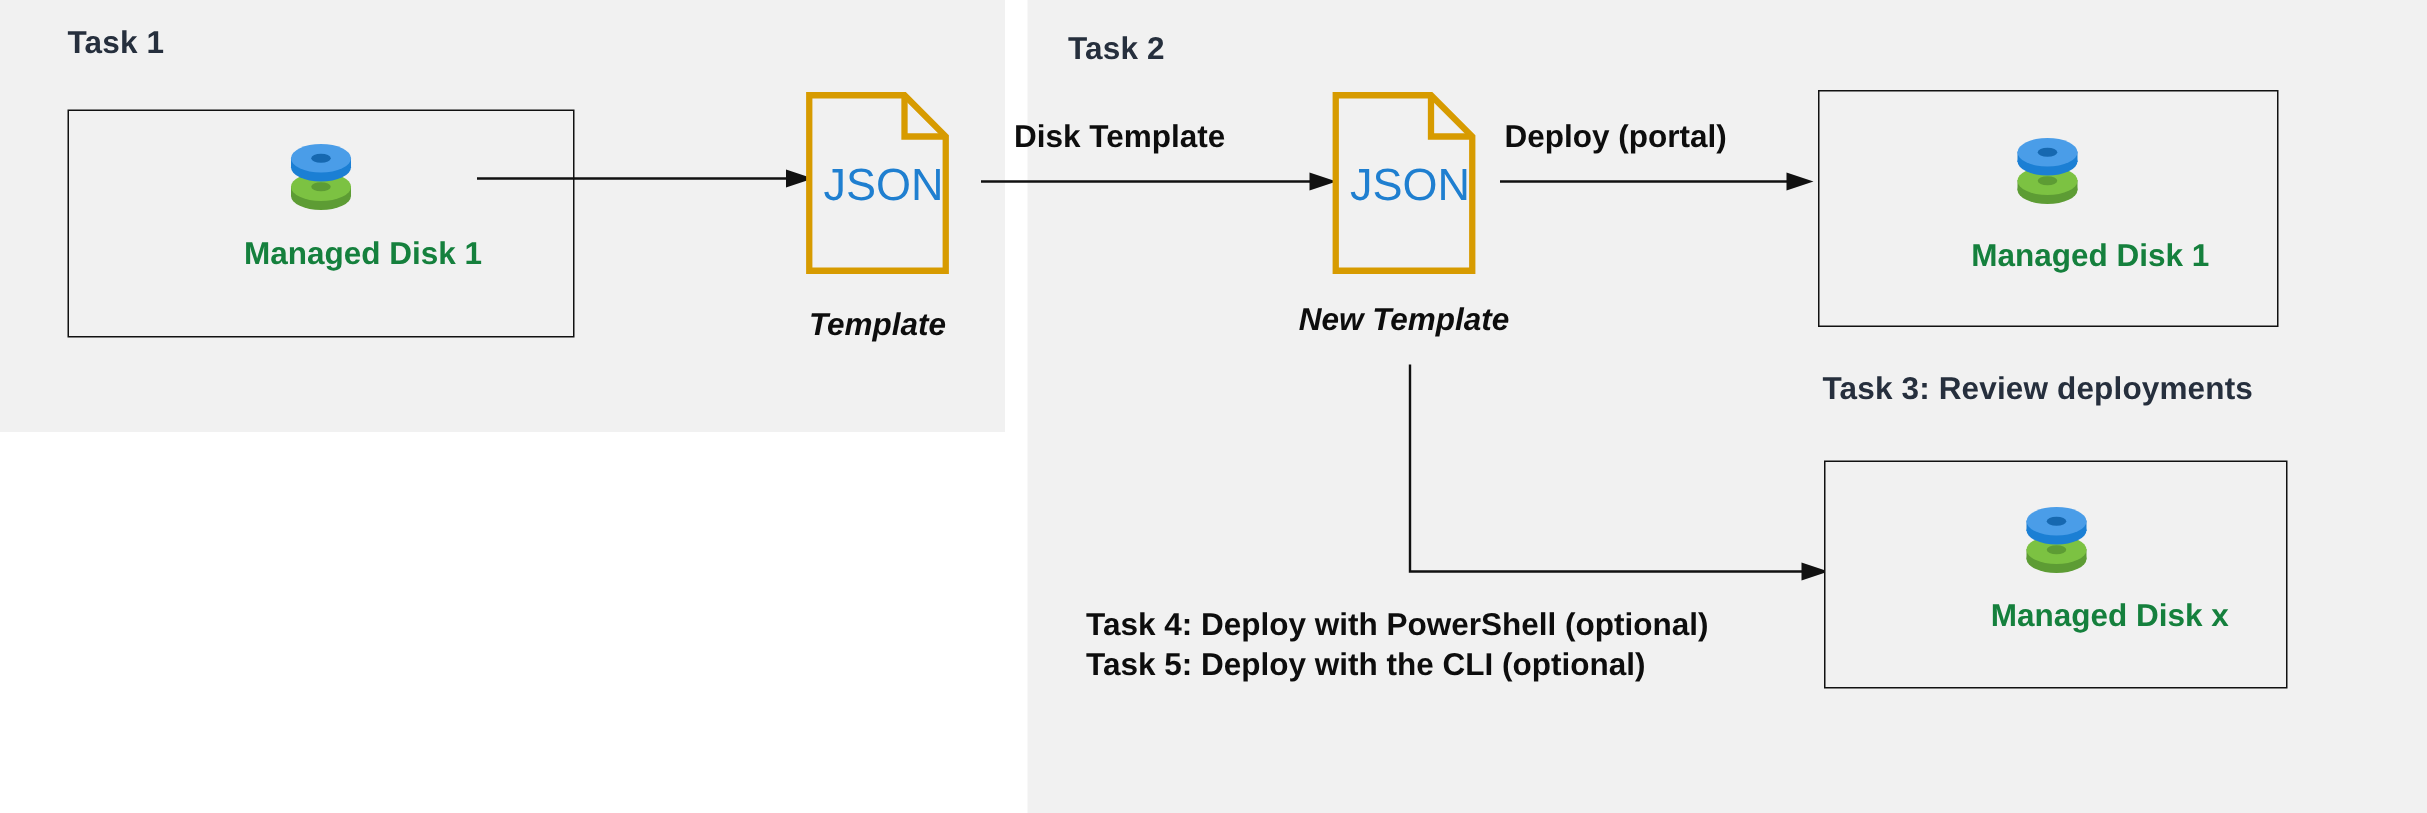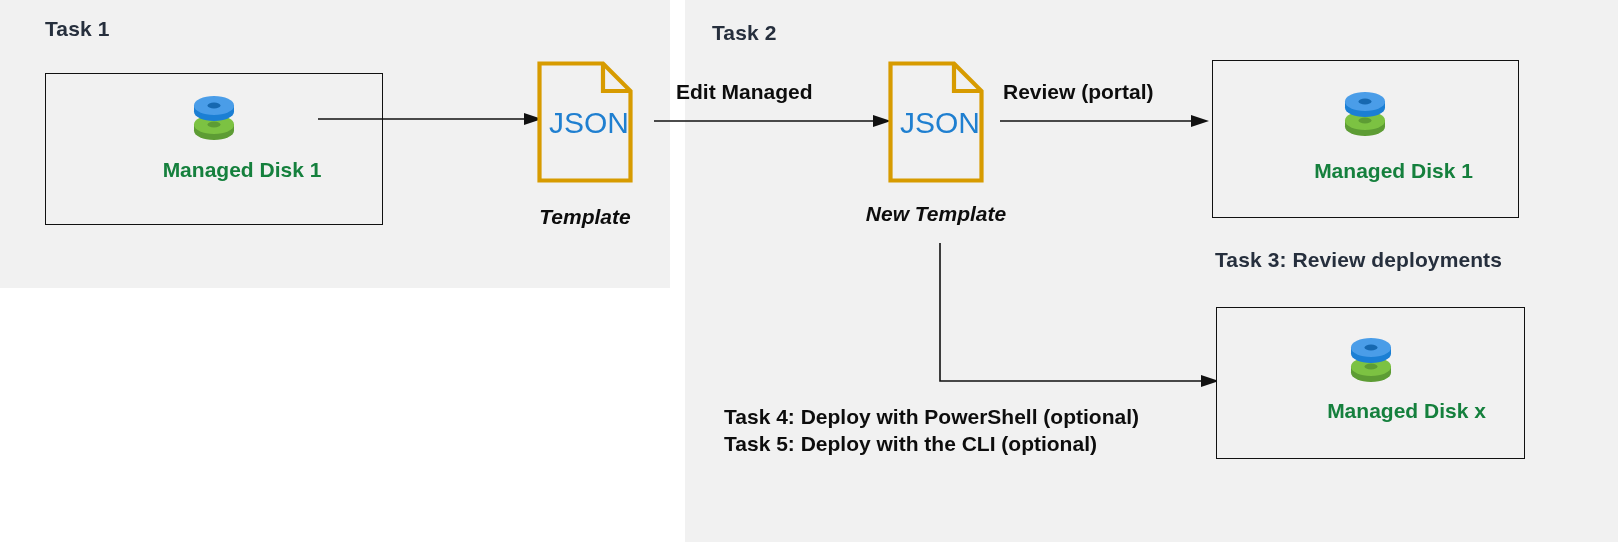--- a/index.html
+++ b/index.html
@@ -136,37 +136,37 @@
     <svg width="96" height="122" viewBox="0 0 96 122" xmlns="http://www.w3.org/2000/svg">
       <path d="M2.5,2.5 H66 L93.5,30 V119.5 H2.5 Z" fill="#f1f1f1" stroke="#d79b00" stroke-width="4.2" stroke-linejoin="miter"></path>
       <path d="M66,2.5 V30 H93.5" fill="none" stroke="#d79b00" stroke-width="4.2" stroke-linejoin="miter"></path>
       <text x="12" y="72" font-family="Liberation Sans, sans-serif" font-size="30" fill="#1f7fd0">JSON</text>
     </svg>
   </div>
   <div class="json-label" style="left:485px; top:205px; width:200px;">Template</div>
 
   <div class="task-label" id="task2-label">Task 2</div>
 
-  <div class="edge-label" style="left:676px; top:80px;">Edit Managed</div>
+  <div class="edge-label" style="left:676px; top:80px;">Disk Template</div>
 
   <svg class="connector" style="left:654px; top:107px; width:238px; height:28px;" viewBox="0 0 238 28">
     <line x1="0" y1="14" x2="221" y2="14" stroke="#111111" stroke-width="1.6"></line>
     <polygon points="219,8 237,14 219,20" fill="#111111"></polygon>
   </svg>
 
   <div class="json-doc" style="left:888px; top:61px;">
     <svg width="96" height="122" viewBox="0 0 96 122" xmlns="http://www.w3.org/2000/svg">
       <path d="M2.5,2.5 H66 L93.5,30 V119.5 H2.5 Z" fill="#f1f1f1" stroke="#d79b00" stroke-width="4.2" stroke-linejoin="miter"></path>
       <path d="M66,2.5 V30 H93.5" fill="none" stroke="#d79b00" stroke-width="4.2" stroke-linejoin="miter"></path>
       <text x="12" y="72" font-family="Liberation Sans, sans-serif" font-size="30" fill="#1f7fd0">JSON</text>
     </svg>
   </div>
   <div class="json-label" style="left:836px; top:202px; width:200px;">New Template</div>
 
-  <div class="edge-label" style="left:1003px; top:80px;">Review (portal)</div>
+  <div class="edge-label" style="left:1003px; top:80px;">Deploy (portal)</div>
 
   <svg class="connector" style="left:1000px; top:107px; width:210px; height:28px;" viewBox="0 0 210 28">
     <line x1="0" y1="14" x2="193" y2="14" stroke="#111111" stroke-width="1.6"></line>
     <polygon points="191,8 209,14 191,20" fill="#111111"></polygon>
   </svg>
 
   <div class="disk-box" id="box-disk1-right"></div>
 
   <div class="disk-stack" style="left:1337px; top:88px;">
     <svg width="56" height="52" viewBox="0 0 56 52" xmlns="http://www.w3.org/2000/svg">

